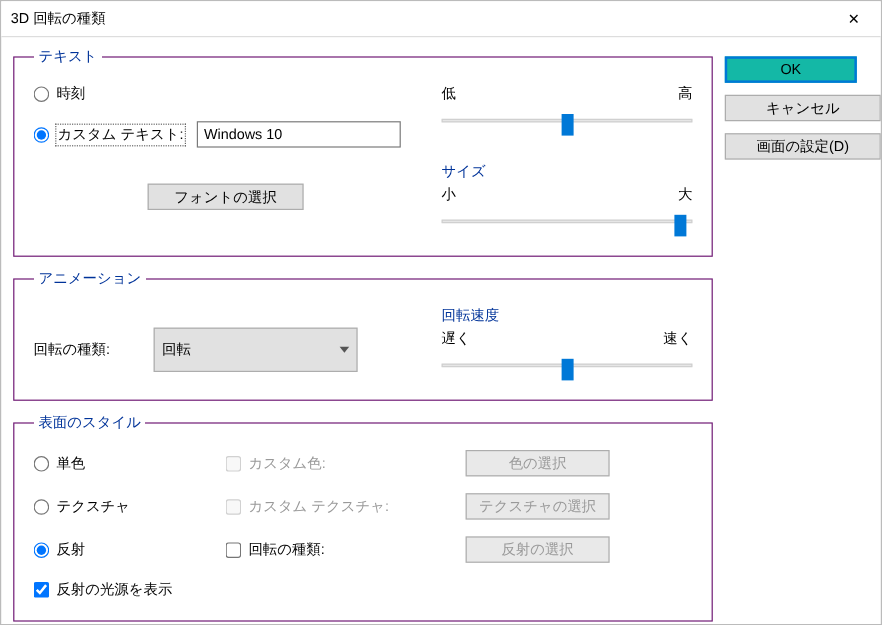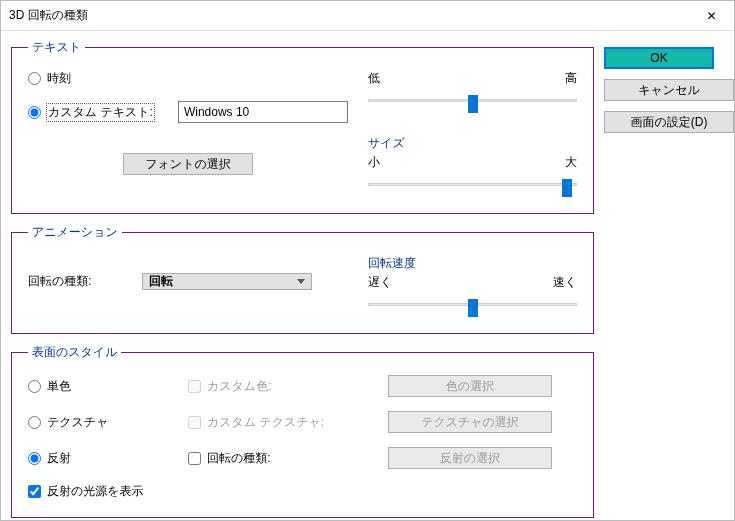--- a/index.html
+++ b/index.html
@@ -6,32 +6,32 @@
   html, body { margin: 0; padding: 0; }
   body { background: #fff; width: 735px; height: 521px; border: 1px solid #bbb; overflow: hidden; }
   .titlebar { display: flex; align-items: center; height: 30px; border-bottom: 1px solid #ddd; padding-left: 8px; background: #fff; }
   .titlebar .title { flex: 1; }
   .titlebar .close { width: 45px; height: 30px; display:flex; align-items:center; justify-content:center; font-size:14px; }
   .content { display: flex; padding: 8px 10px 8px 10px; gap: 10px; height: calc(100% - 30px); }
   .left { flex: 1; display:flex; flex-direction:column; gap:10px; }
   .right { width: 120px; display:flex; flex-direction:column; gap:10px; padding-top:8px; }
   fieldset { border: 1px solid #701a75; padding: 14px 16px 16px; margin: 0; }
   legend { color:#003399; padding: 0 4px; }
-  .row { display:flex; align-items:center; gap:24px; }
+  .row { display:flex; align-items:center; gap:10px; }
   .radio, .check { display:inline-flex; align-items:center; gap:6px; }
   .radio input, .check input { margin:0; }
   .dotted { outline: 1px dotted #666; outline-offset: 0px; padding: 0 1px; }
   .textbox { height: 22px; width: 170px; border: 1px solid #7a7a7a; padding: 0 5px; background:#fff; }
   .btn { height: 22px; border: 1px solid #adadad; background: #e1e1e1; display:inline-flex; align-items:center; justify-content:center; padding: 0 10px; }
   .btn.primary { border: 2px solid #0078d7; background:#14b8a6; width:110px; }
   .btn.side { width:130px; }
   .btn.wide { width:130px; }
-  .btn.style { width:164px; }
+  .btn.style { width:120px; }
   .btn[aria-disabled="true"] { color:#999; background:#e9e9e9; }
-  .dropdown { display:flex; align-items:center; justify-content:space-between; width:170px; height:17px; border:1px solid #adadad; background:#e1e1e1; padding:4px 6px;font-weight:bold; }
+  .dropdown { display:flex; align-items:center; justify-content:space-between; width:170px; height:37px; border:1px solid #adadad; background:#e1e1e1; padding:4px 6px; }
   .chev { width:0; height:0; border-left:4px solid transparent; border-right:4px solid transparent; border-top:5px solid #555; }
   .slider-block { flex:1; }
   .slider-head { color:#003399; margin-bottom:2px; }
   .slider-labels { display:flex; justify-content:space-between; font-size:12px; }
   .slider { position:relative; height:24px; margin-top:2px; }
   .track { position:absolute; left:0; right:0; top:10px; height:3px; background:#e6e6e6; border:1px solid #d0d0d0; }
   .thumb { position:absolute; top:6px; width:10px; height:18px; background:#0078d7; transform:translateX(-50%); }
   .grid2 { display:grid; grid-template-columns: 160px 200px 160px; align-items:center; row-gap:14px; }
   .check input[disabled] + span { color:#999; }
   .text-group { display:flex; gap:20px; }

